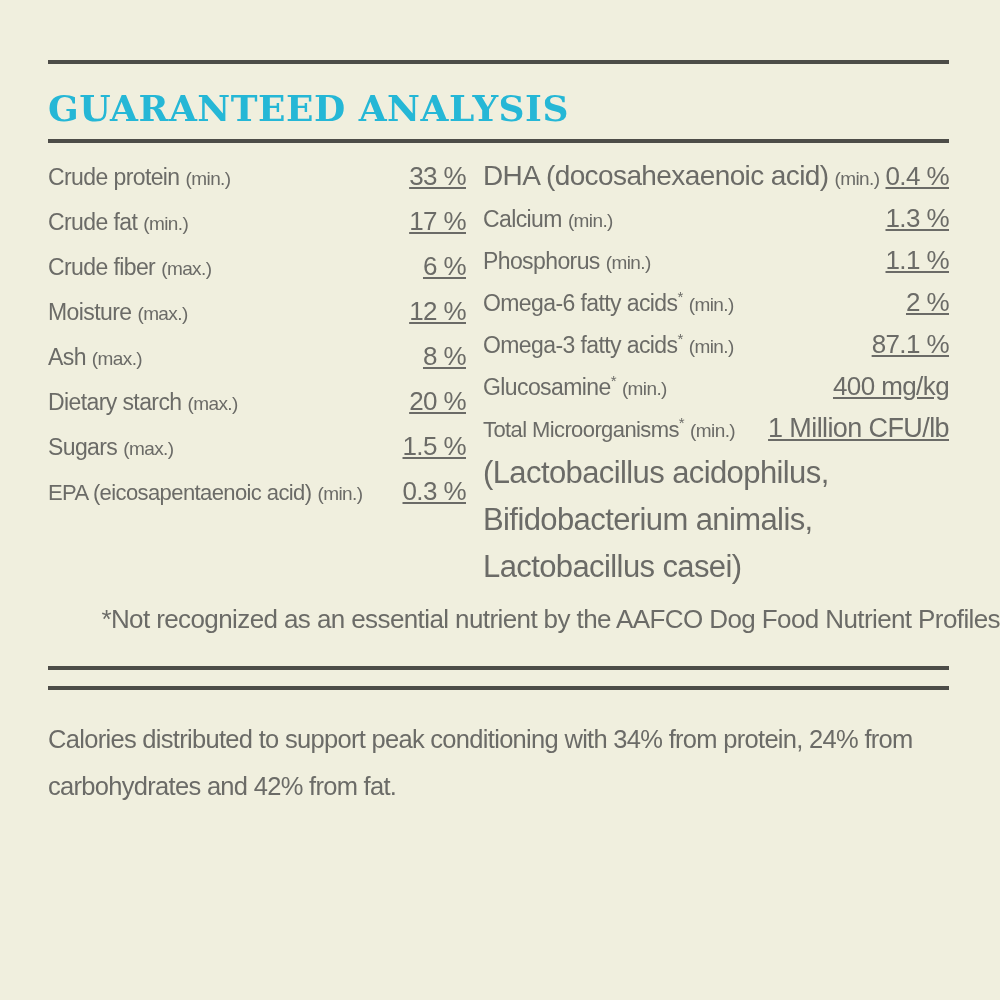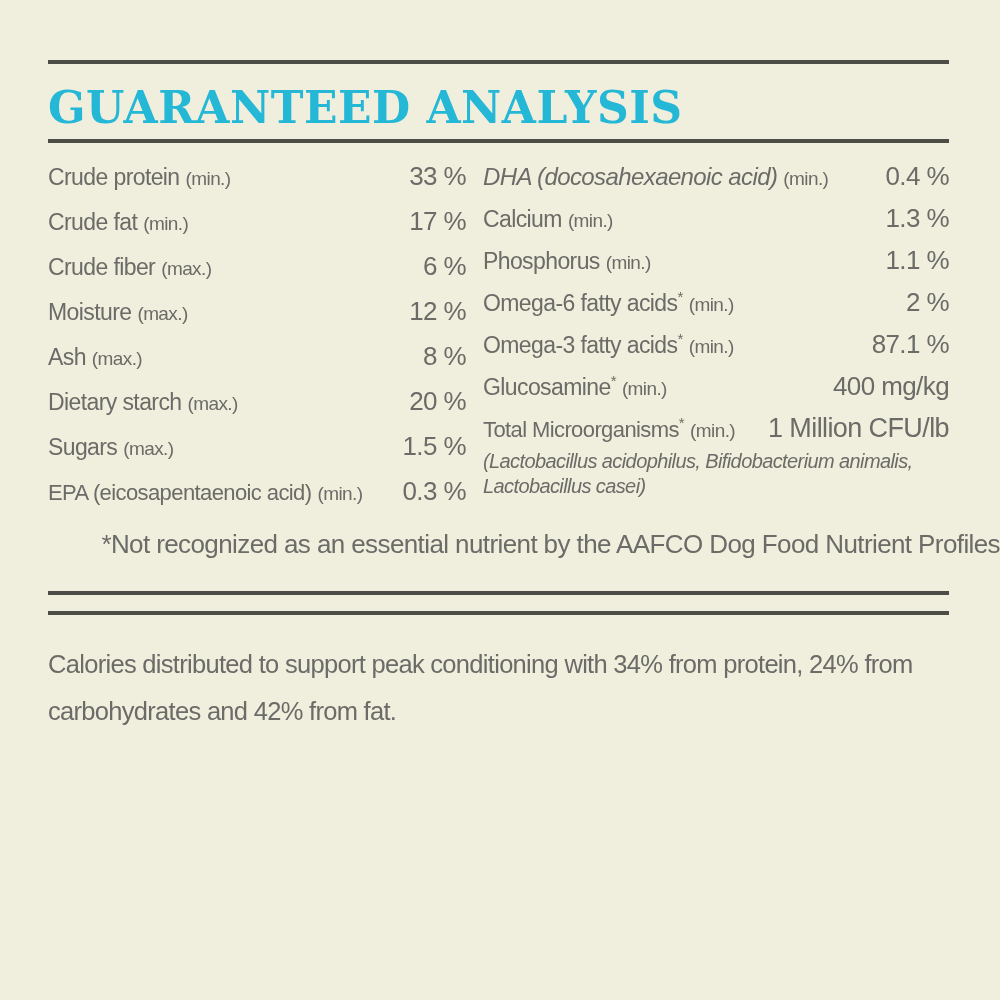--- a/index.html
+++ b/index.html
@@ -23,21 +23,21 @@
     background: var(--rule);
     margin-left: 48px;
     width: 901px;
   }
   .rule.top { margin-top: 60px; }
 
   h1.title {
     margin: 26px 0 0 48px;
     font-family: "DejaVu Serif", serif;
     font-weight: bold;
-    font-size: 44px;
+    font-size: 36px;
     line-height: 36px;
     letter-spacing: 0.5px;
     color: var(--accent);
   }
   .rule.under-title { margin-top: 13px; }
 
   .columns {
     display: flex;
     margin: 12px 0 0 48px;
     width: 901px;
@@ -48,33 +48,32 @@
 
   .row {
     display: flex;
     align-items: baseline;
     white-space: nowrap;
     letter-spacing: -0.6px;
   }
   .col.left  .row { height: 45px; }
   .col.right .row { height: 42px; }
   .row .name { font-size: 23px; }
-  .row .name.sz24 { font-size: 24px; font-style: italic; }
+  .row .name.sz24 { font-size: 28px; }
   .row .name.sz22 { font-size: 22px; }
   .row sup { font-size: 15px; position: relative; top: -9px; line-height: 0; }
   .row .qual { font-size: 19px; margin-left: 6px; margin-top: 13px; }
-  .row .val  { font-size: 26px; margin-left: auto; text-align: left; }
+  .row .val  { font-size: 26px; margin-left: auto; text-align: left; text-decoration: underline; }
   .row .val.sz25 { font-size: 27px; }
 
   .micro-note {
-    font-size: 20px;
-    line-height: 25px;
+    font-size: 31px;
+    line-height: 47px;
     letter-spacing: -0.6px;
     width: 466px;
-    font-style: italic;
   }
 
   .footnote {
     margin: 14px 0 0 38px;
     font-size: 26px;
     letter-spacing: -0.6px;
     white-space: nowrap;
     text-align: right;
   }
 

